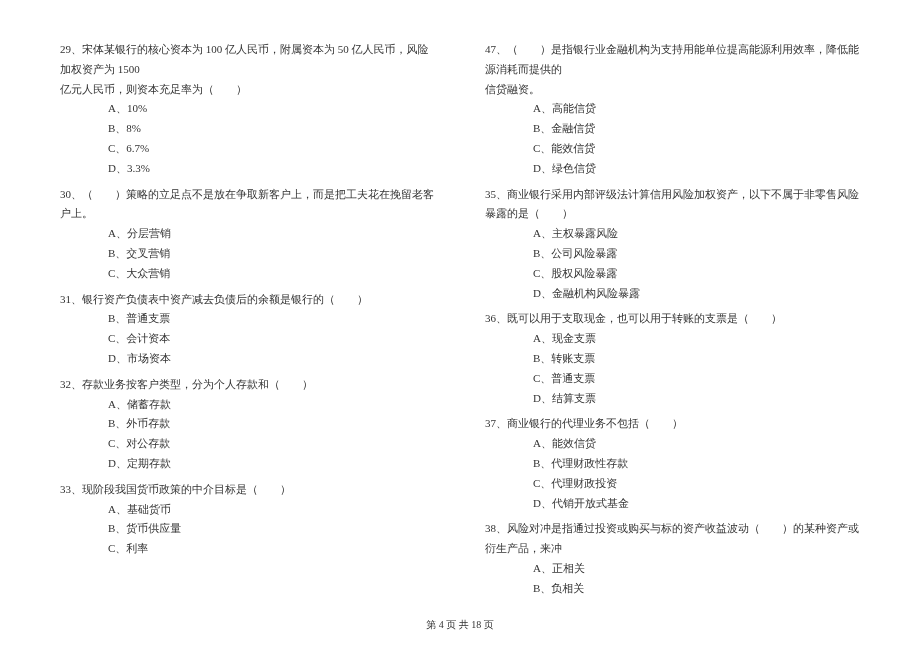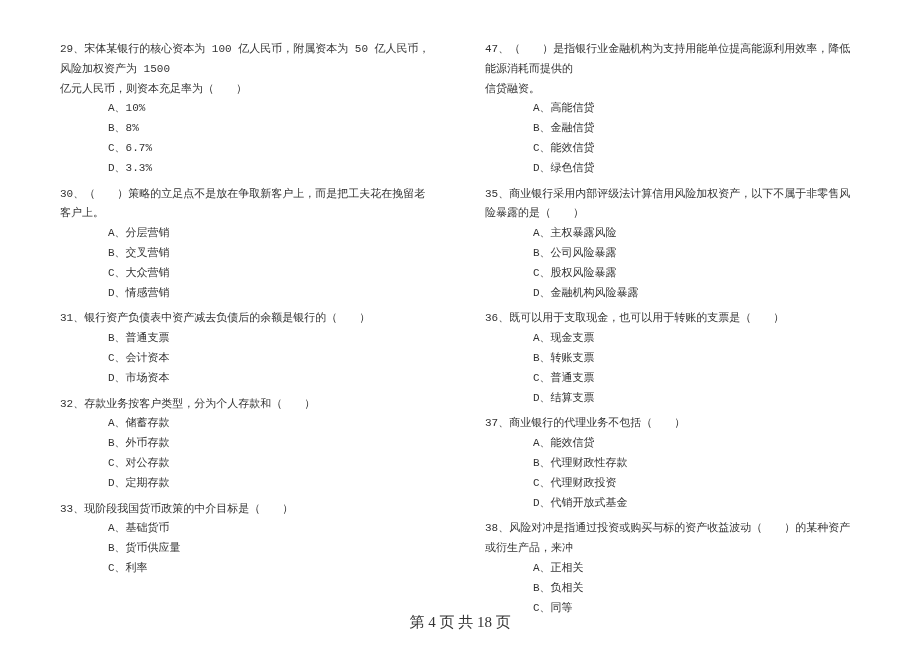--- a/index.html
+++ b/index.html
@@ -13,21 +13,20 @@
       background: #ffffff;
       font-family: "SimSun", "宋体", serif;
       font-size: 11px;
       color: #333333;
       padding: 40px 60px 20px 60px;
       position: relative;
     }
     .content {
       display: flex;
       gap: 50px;
-      font-family: Liberation Mono, monospace;
     }
     .column {
       flex: 1;
     }
     .question {
       margin-bottom: 6px;
       line-height: 1.8;
     }
     .q-text {
       text-indent: 0;
@@ -38,21 +37,21 @@
     .option {
       padding-left: 48px;
       line-height: 1.8;
     }
     .footer {
       position: absolute;
       bottom: 18px;
       left: 0;
       right: 0;
       text-align: center;
-      font-size: 15px;
+      font-size: 10px;
       color: #333333;
     }
   </style>
 </head>
 <body>
 
 <div class="content">
   <div class="column">
     <div class="question">
       <div class="q-text">29、宋体某银行的核心资本为 100 亿人民币，附属资本为 50 亿人民币，风险加权资产为 1500</div>
@@ -61,21 +60,20 @@
       <div class="option">B、8%</div>
       <div class="option">C、6.7%</div>
       <div class="option">D、3.3%</div>
     </div>
 
     <div class="question">
       <div class="q-text">30、（　　）策略的立足点不是放在争取新客户上，而是把工夫花在挽留老客户上。</div>
       <div class="option">A、分层营销</div>
       <div class="option">B、交叉营销</div>
       <div class="option">C、大众营销</div>
-      <div class="option">D、情感营销</div>
     </div>
 
     <div class="question">
       <div class="q-text">31、银行资产负债表中资产减去负债后的余额是银行的（　　）</div>
       <div class="option">B、普通支票</div>
       <div class="option">C、会计资本</div>
       <div class="option">D、市场资本</div>
     </div>
 
     <div class="question">
@@ -125,18 +123,17 @@
       <div class="option">A、能效信贷</div>
       <div class="option">B、代理财政性存款</div>
       <div class="option">C、代理财政投资</div>
       <div class="option">D、代销开放式基金</div>
     </div>
 
     <div class="question">
       <div class="q-text">38、风险对冲是指通过投资或购买与标的资产收益波动（　　）的某种资产或衍生产品，来冲</div>
       <div class="option">A、正相关</div>
       <div class="option">B、负相关</div>
-      <div class="option">C、同等</div>
     </div>
   </div>
 </div>
 
 <div class="footer">第 4 页 共 18 页</div>
 
 </body></html>

